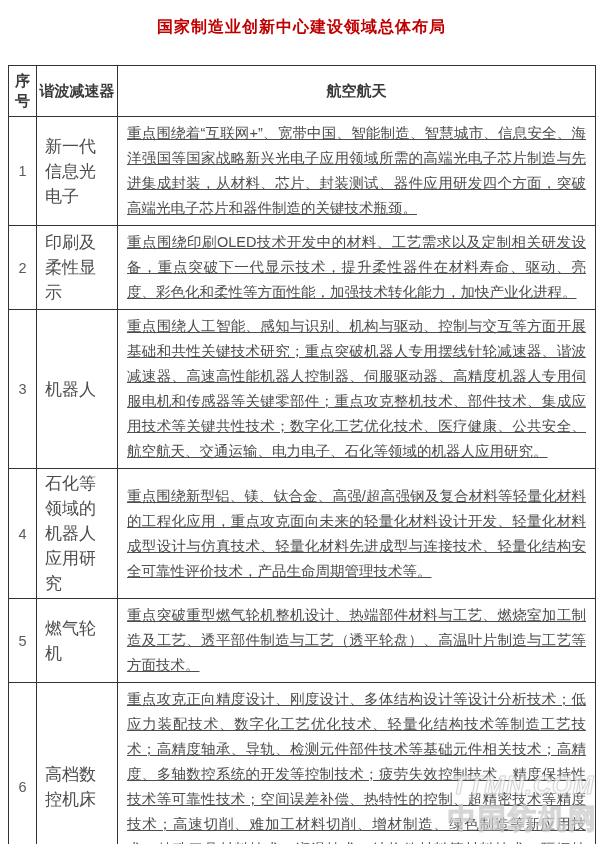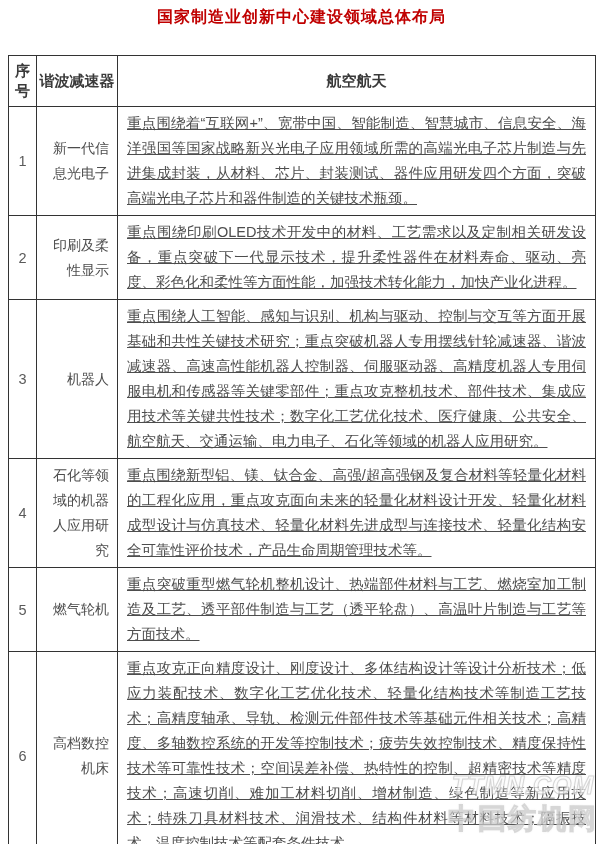--- a/index.html
+++ b/index.html
@@ -9,21 +9,21 @@
     font-family: "Liberation Sans", "DejaVu Sans", sans-serif;
   }
   .page {
     position: relative;
     width: 603px;
     height: 844px;
     background: #ffffff;
     overflow: hidden;
   }
   .title {
-    padding-top: 7px;
+    padding-top: 17px;
     text-align: center;
     font-size: 16px;
     font-weight: bold;
     color: #c00000;
     letter-spacing: 1px;
   }
   table.layout {
     border-collapse: collapse;
     table-layout: fixed;
     width: 587px;
@@ -49,24 +49,24 @@
     line-height: 20px;
   }
   td.no-cell {
     text-align: center;
     vertical-align: middle;
     color: #5a5a5a;
     font-size: 14.5px;
     padding: 2px 1px;
   }
   td.name-cell {
-    text-align: right;
+    text-align: left;
     vertical-align: middle;
     color: #4d4d4d;
-    font-size: 14px;
+    font-size: 17px;
     line-height: 25px;
     padding: 2px 8px;
   }
   td.diff-cell {
     vertical-align: middle;
     color: #4d4d4d;
     font-size: 14.5px;
     line-height: 25px;
     padding: 4px 9px;
     text-align: justify;

